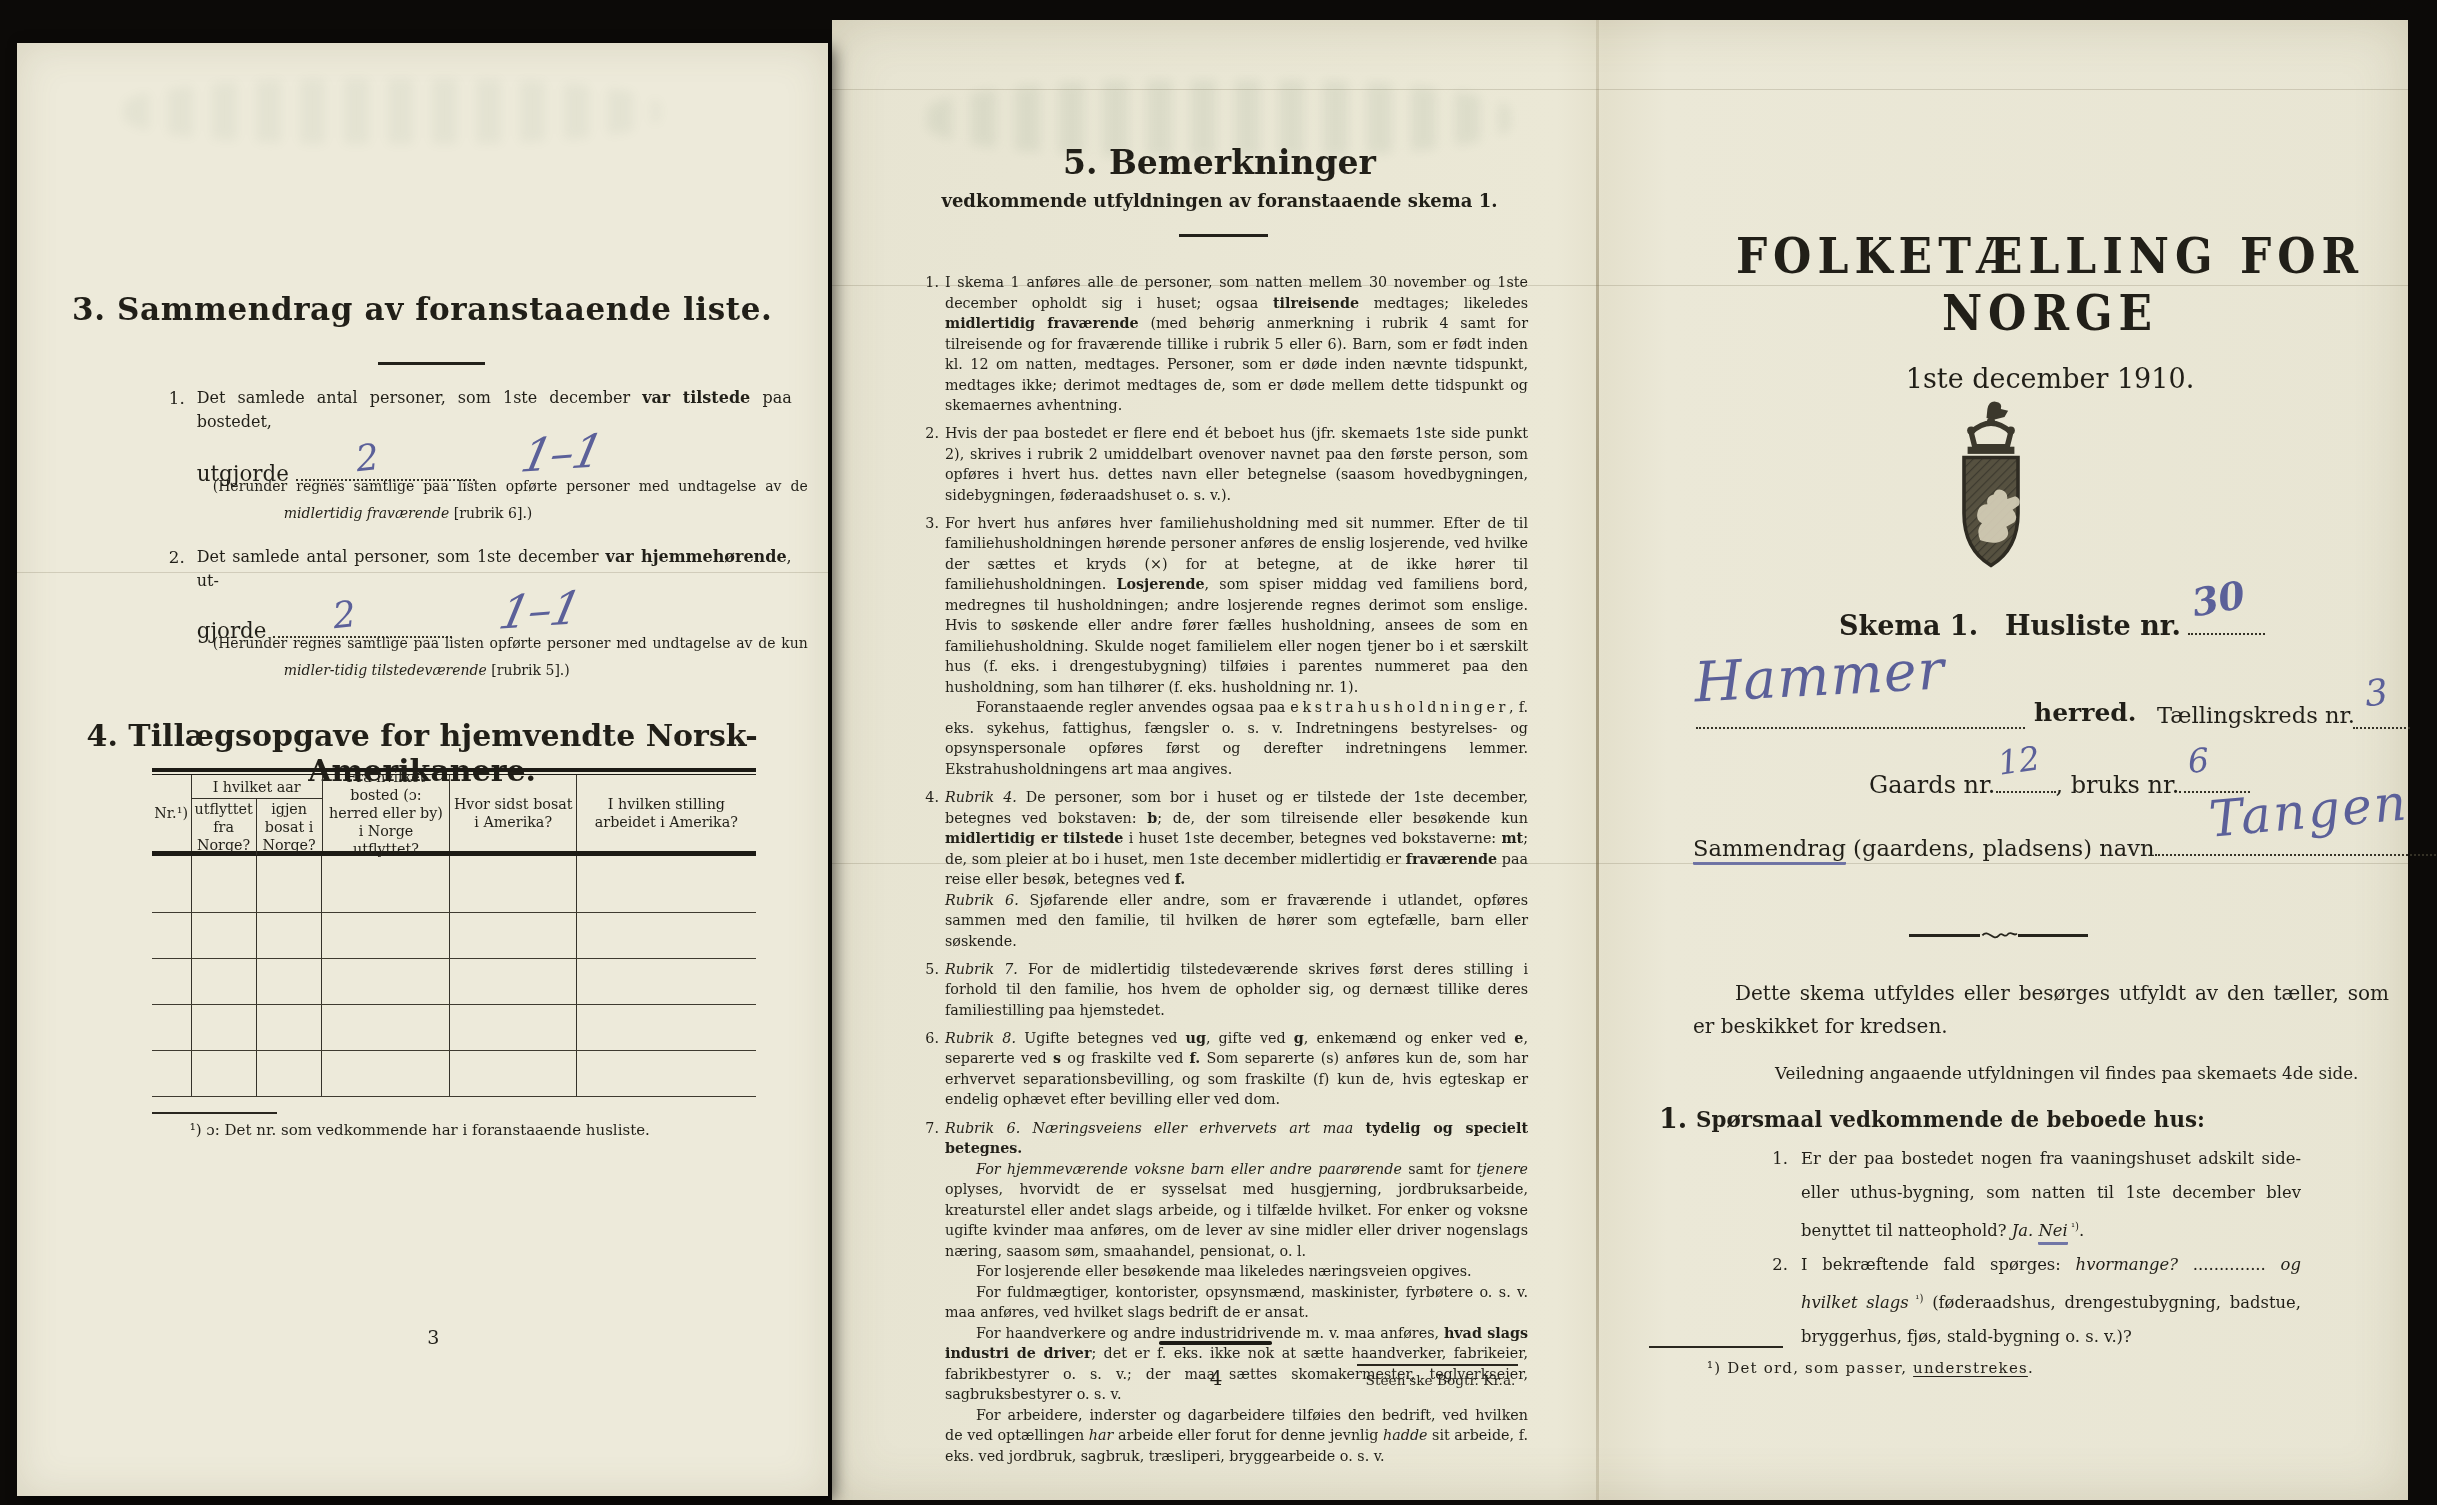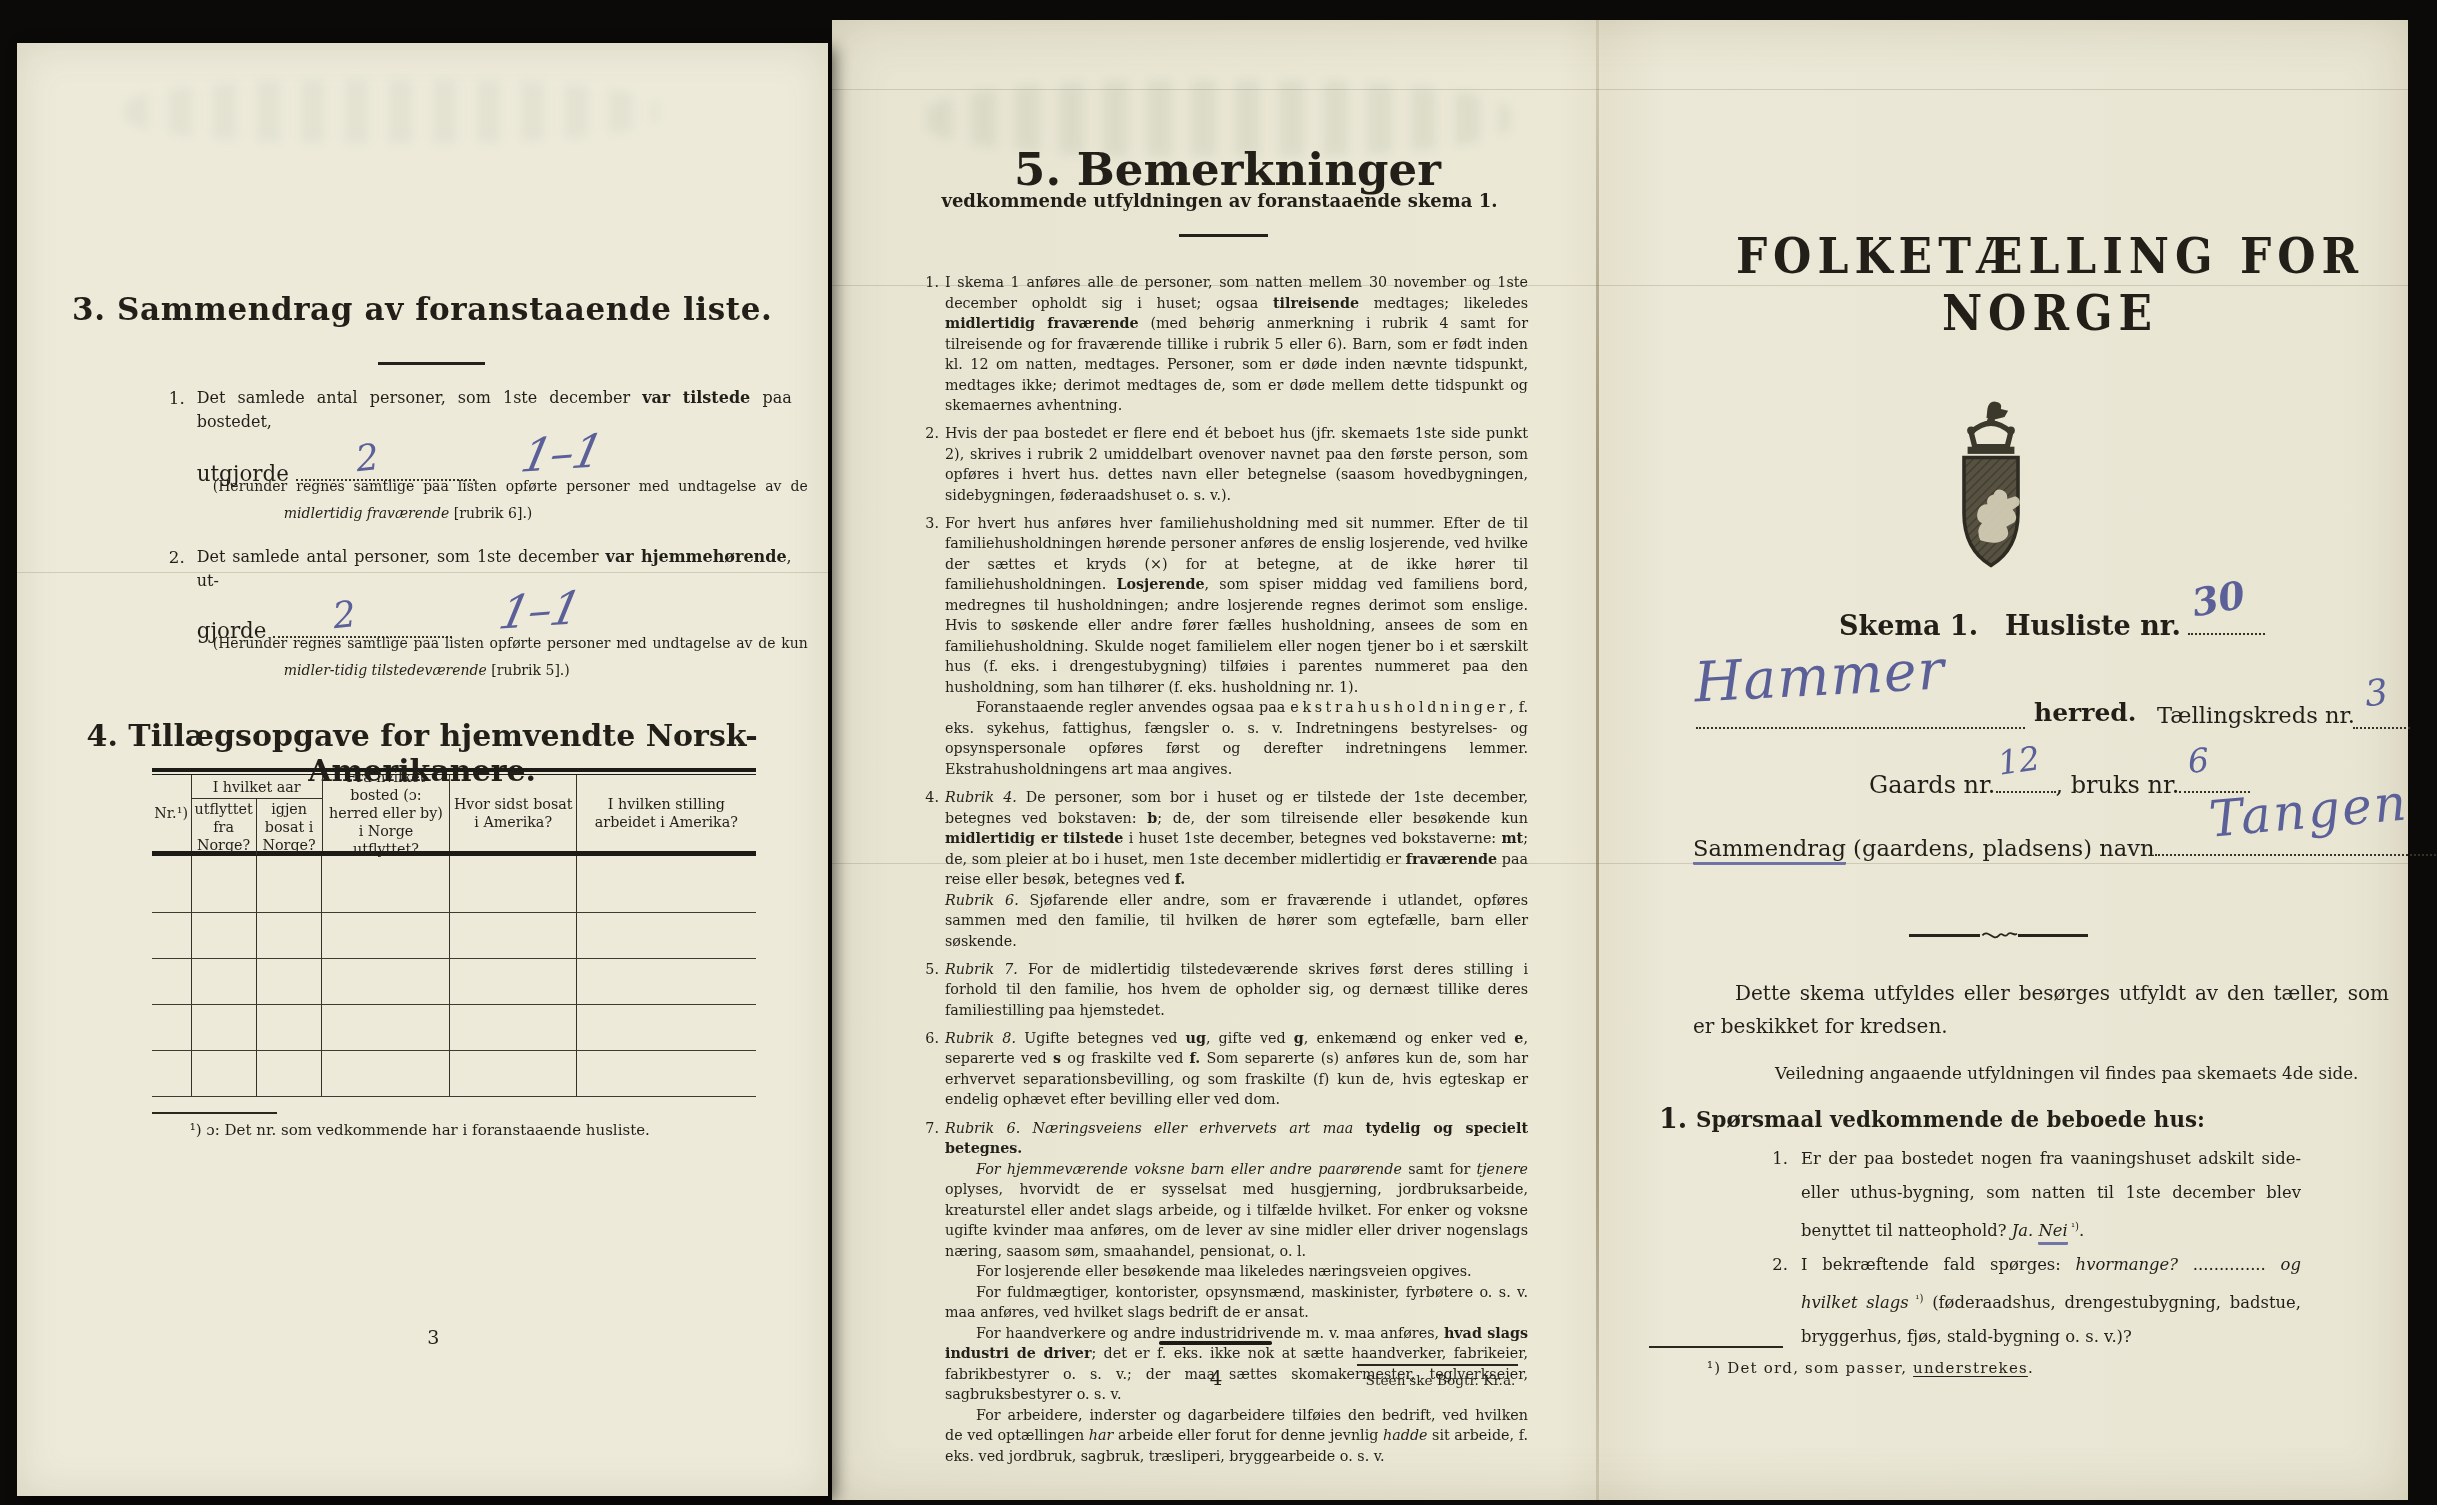--- a/index.html
+++ b/index.html
@@ -53,21 +53,21 @@
   .c-where{width:127px;}
   .c-pos{width:179px;}
   .heavy-rule{height:4.8px;background:#1d1b15;}
   .t-row{display:flex;height:45px;border-bottom:1.2px solid #3f3b30;}
   .t-row.first{height:56px;}
   .t-cell{box-sizing:border-box;height:100%;}
   .fn-rule{position:absolute;left:135px;top:1069px;width:125px;height:1.8px;background:#2a271f;}
   .l-footnote{position:absolute;left:173px;top:1078px;font-size:15px;}
   .l-pagenum{position:absolute;left:119px;top:1283px;width:595px;text-align:center;font-size:19px;}
   
-  .m-head{position:absolute;left:68px;top:123px;width:655px;text-align:center;font-size:45px;font-weight:700;}
+  .m-head{position:absolute;left:60px;top:123px;width:655px;text-align:center;font-size:33px;font-weight:700;}
   .m-sub{position:absolute;left:60px;top:170px;width:655px;text-align:center;font-size:18px;font-weight:700;}
   .m-div{position:absolute;left:347px;top:214px;width:89px;height:3px;background:#23211a;}
   .m-list{position:absolute;left:113px;top:252px;width:583px;font-size:14.3px;line-height:20.5px;text-align:justify;}
   .m-item{position:relative;margin-bottom:7.7px;}
   .m-num{position:absolute;left:-32px;width:26px;text-align:right;}
   .m-item p{margin:0;}
   .m-item p.ind{text-indent:31px;}
   .m-enddiv{position:absolute;left:327px;top:1321px;width:113px;height:4.2px;background:#1d1b15;border-radius:1.8px;}
   .m-pagenum{position:absolute;left:354px;top:1346px;width:60px;text-align:center;font-size:20px;}
   .printer-rule{position:absolute;left:525px;top:1344px;width:161px;height:1.8px;background:#2a271f;}
@@ -162,20 +162,21 @@
       </div>
 
     </div>
 
     <div class="m-enddiv"></div>
     <div class="m-pagenum">4</div>
     <div class="printer-rule"></div>
     <div class="printer">Steen'ske Bogtr.  Kr.a.</div>
 
     <div class="r-title">FOLKETÆLLING FOR NORGE</div>
+    <div class="r-date">1ste december 1910.</div>
 
     <svg class="arms" width="90" height="188" viewBox="0 0 100 206">
       <defs>
         <pattern id="hatch" width="7" height="7" patternUnits="userSpaceOnUse" patternTransform="rotate(45)">
           <rect width="7" height="7" fill="#565140"></rect>
           <line x1="0" y1="0" x2="0" y2="7" stroke="#3c392e" stroke-width="2.6"></line>
         </pattern>
       </defs>
       <path d="M46 14 q2 -9 9 -8 q8 1 6 8 l8 2 -4 7 -12 3 -8 -2 z" fill="#3b382c"></path>
       <path d="M28 40 q22 -20 44 0 l-4 16 h-36 z" fill="none" stroke="#3b382c" stroke-width="6"></path>

